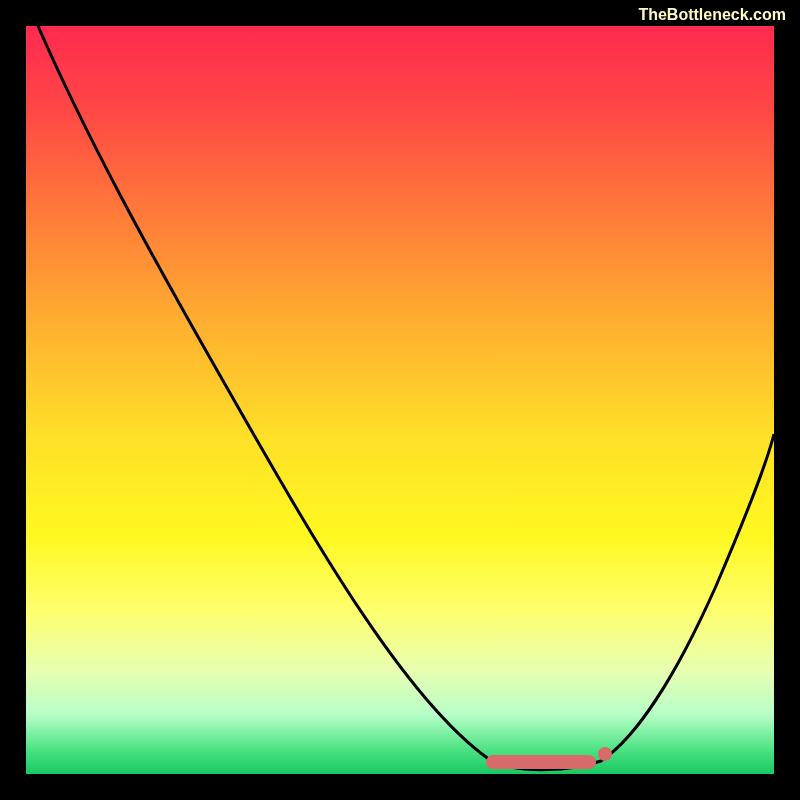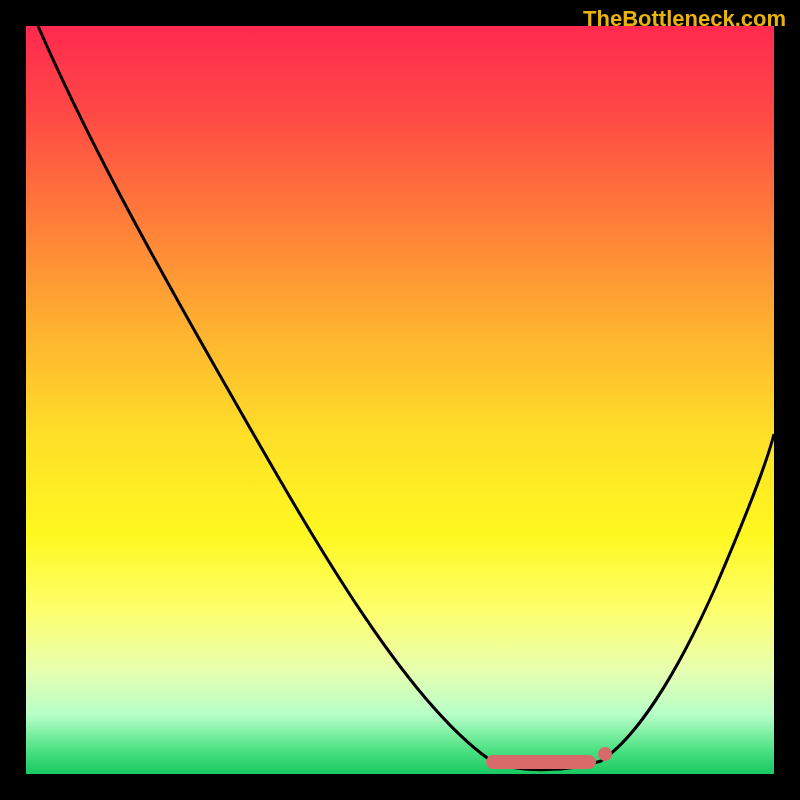--- a/index.html
+++ b/index.html
@@ -8,22 +8,22 @@
     height: 800px;
     background: #000;
     position: relative;
     overflow: hidden;
     font-family: Arial, sans-serif;
   }
   .watermark {
     position: absolute;
     top: 6px;
     right: 14px;
-    color: #eab308;
-    font-size: 22px;
+    color: #fef9c3;
+    font-size: 16px;
     font-weight: bold;
     z-index: 10;
   }
   .plot-area {
     position: absolute;
     left: 26px;
     top: 26px;
     width: 748px;
     height: 748px;
     background: linear-gradient(to bottom,

